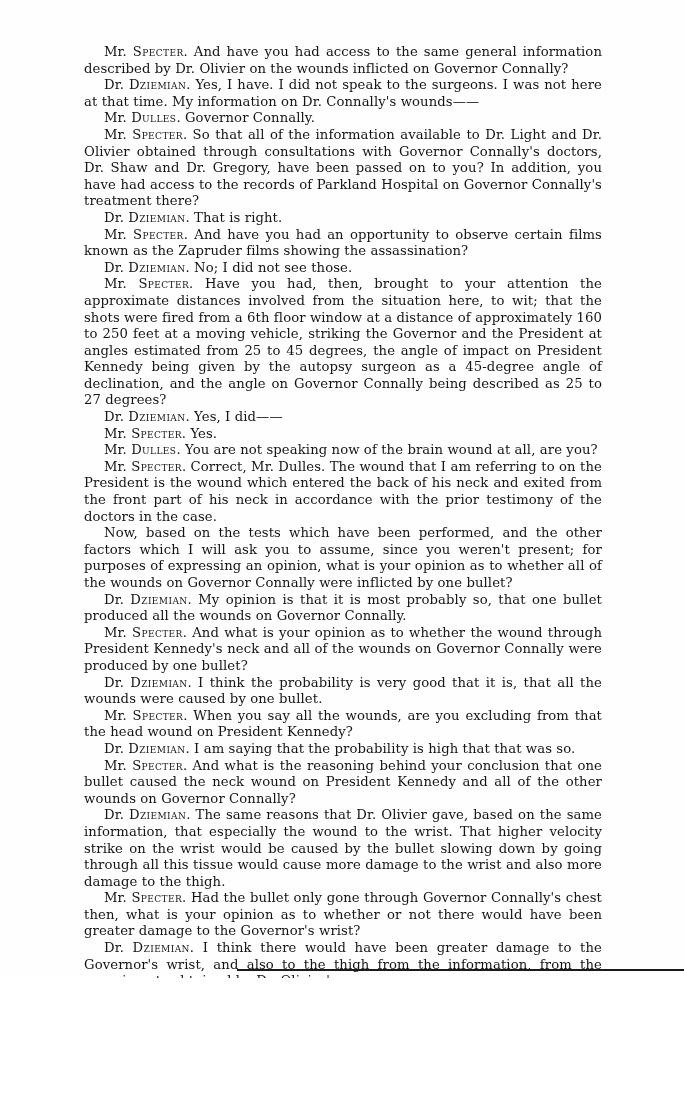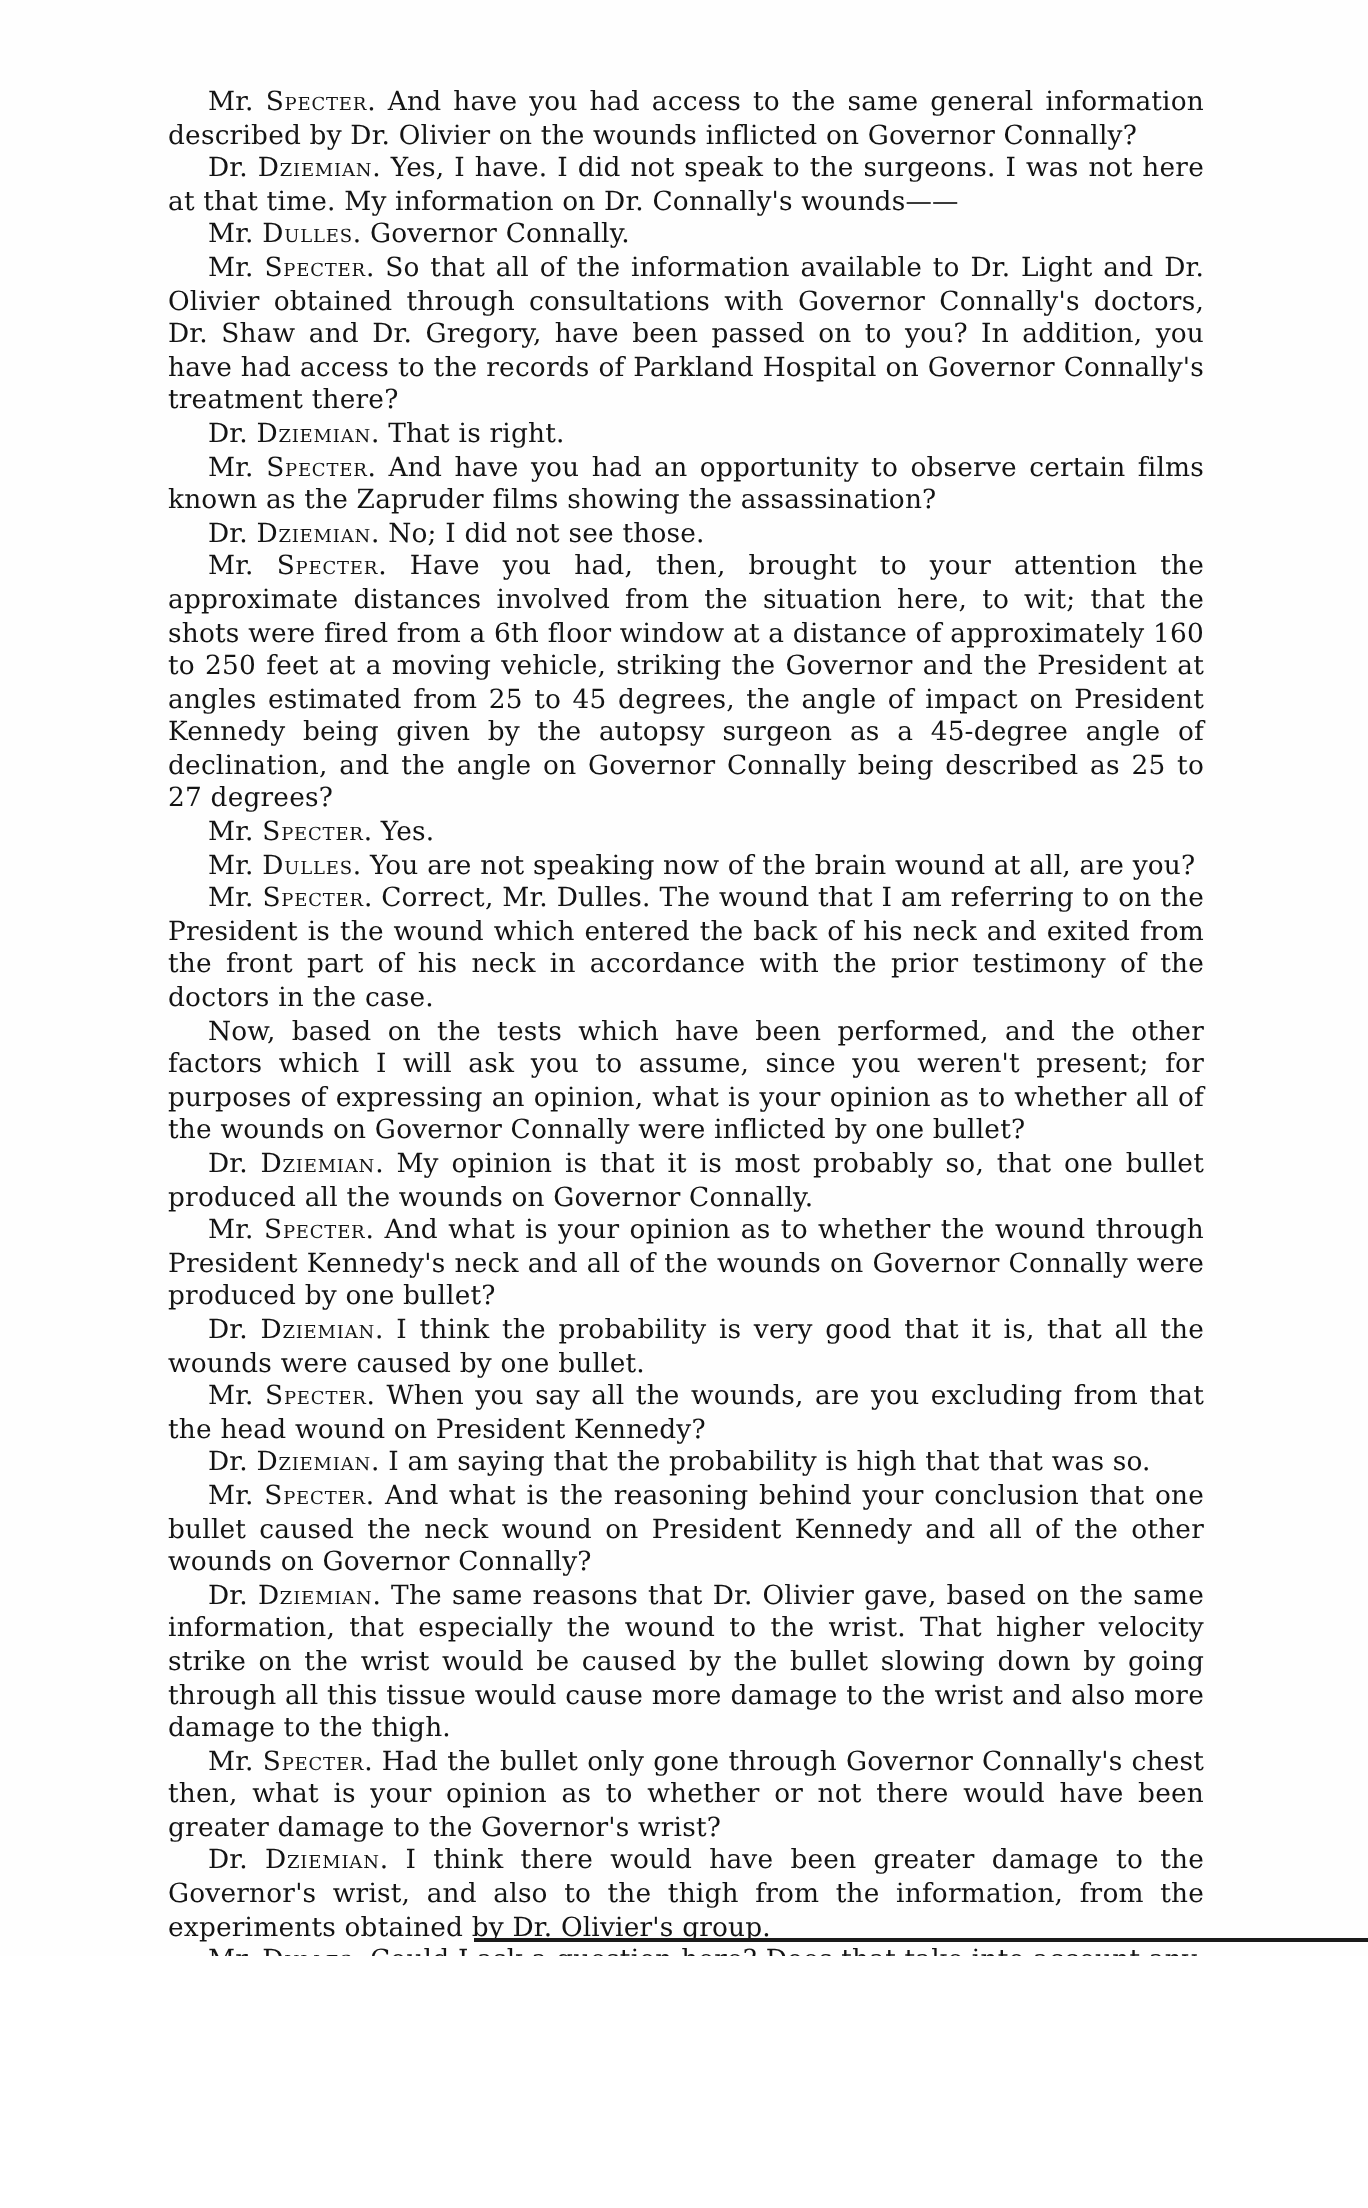--- a/index.html
+++ b/index.html
@@ -56,20 +56,21 @@
 <div class="page">
   <div class="text-block" id="transcript">
       <p><span class="speaker">Mr. <span class="sc">Specter</span>.</span> And have you had access to the same general information described by Dr. Olivier on the wounds inflicted on Governor Connally?</p>
       <p><span class="speaker">Dr. <span class="sc">Dziemian</span>.</span> Yes, I have.  I did not speak to the surgeons.  I was not here at that time.  My information on Dr. Connally's wounds——</p>
       <p><span class="speaker">Mr. <span class="sc">Dulles</span>.</span> Governor Connally.</p>
       <p><span class="speaker">Mr. <span class="sc">Specter</span>.</span> So that all of the information available to Dr. Light and Dr. Olivier obtained through consultations with Governor Connally's doctors, Dr. Shaw and Dr. Gregory, have been passed on to you?  In addition, you have had access to the records of Parkland Hospital on Governor Connally's treatment there?</p>
       <p><span class="speaker">Dr. <span class="sc">Dziemian</span>.</span> That is right.</p>
       <p><span class="speaker">Mr. <span class="sc">Specter</span>.</span> And have you had an opportunity to observe certain films known as the Zapruder films showing the assassination?</p>
       <p><span class="speaker">Dr. <span class="sc">Dziemian</span>.</span> No; I did not see those.</p>
       <p><span class="speaker">Mr. <span class="sc">Specter</span>.</span> Have you had, then, brought to your attention the approximate distances involved from the situation here, to wit; that the shots were fired from a 6th floor window at a distance of approximately 160 to 250 feet at a moving vehicle, striking the Governor and the President at angles estimated from 25 to 45 degrees, the angle of impact on President Kennedy being given by the autopsy surgeon as a 45-degree angle of declination, and the angle on Governor Connally being described as 25 to 27 degrees?</p>
+      <p><span class="speaker">Dr. <span class="sc">Dziemian</span>.</span> Yes, I did——</p>
       <p><span class="speaker">Mr. <span class="sc">Specter</span>.</span> Yes.</p>
       <p><span class="speaker">Mr. <span class="sc">Dulles</span>.</span> You are not speaking now of the brain wound at all, are you?</p>
       <p><span class="speaker">Mr. <span class="sc">Specter</span>.</span> Correct, Mr. Dulles.  The wound that I am referring to on the President is the wound which entered the back of his neck and exited from the front part of his neck in accordance with the prior testimony of the doctors in the case.</p>
       <p>Now, based on the tests which have been performed, and the other factors which I will ask you to assume, since you weren't present; for purposes of expressing an opinion, what is your opinion as to whether all of the wounds on Governor Connally were inflicted by one bullet?</p>
       <p><span class="speaker">Dr. <span class="sc">Dziemian</span>.</span> My opinion is that it is most probably so, that one bullet produced all the wounds on Governor Connally.</p>
       <p><span class="speaker">Mr. <span class="sc">Specter</span>.</span> And what is your opinion as to whether the wound through President Kennedy's neck and all of the wounds on Governor Connally were produced by one bullet?</p>
       <p><span class="speaker">Dr. <span class="sc">Dziemian</span>.</span> I think the probability is very good that it is, that all the wounds were caused by one bullet.</p>
       <p><span class="speaker">Mr. <span class="sc">Specter</span>.</span> When you say all the wounds, are you excluding from that the head wound on President Kennedy?</p>
       <p><span class="speaker">Dr. <span class="sc">Dziemian</span>.</span> I am saying that the probability is high that that was so.</p>
       <p><span class="speaker">Mr. <span class="sc">Specter</span>.</span> And what is the reasoning behind your conclusion that one bullet caused the neck wound on President Kennedy and all of the other wounds on Governor Connally?</p>

